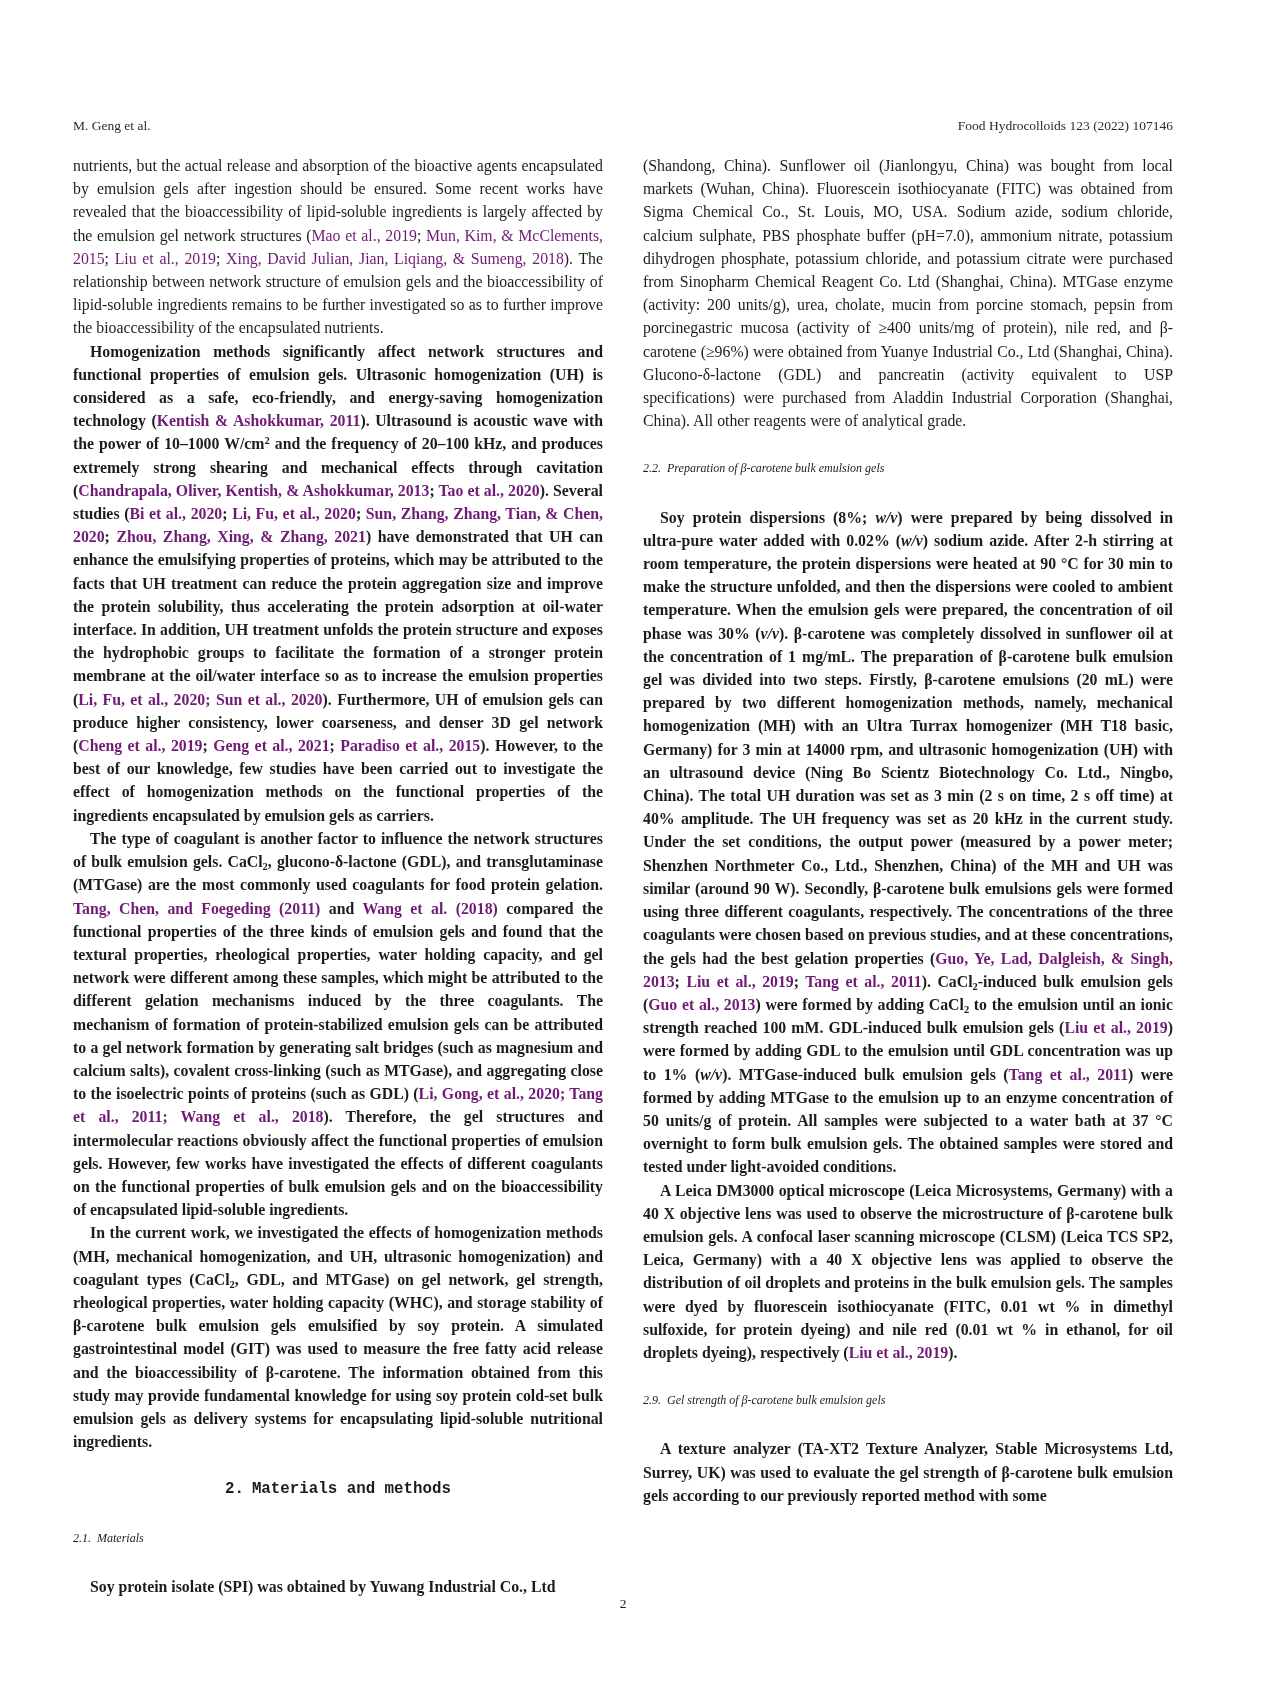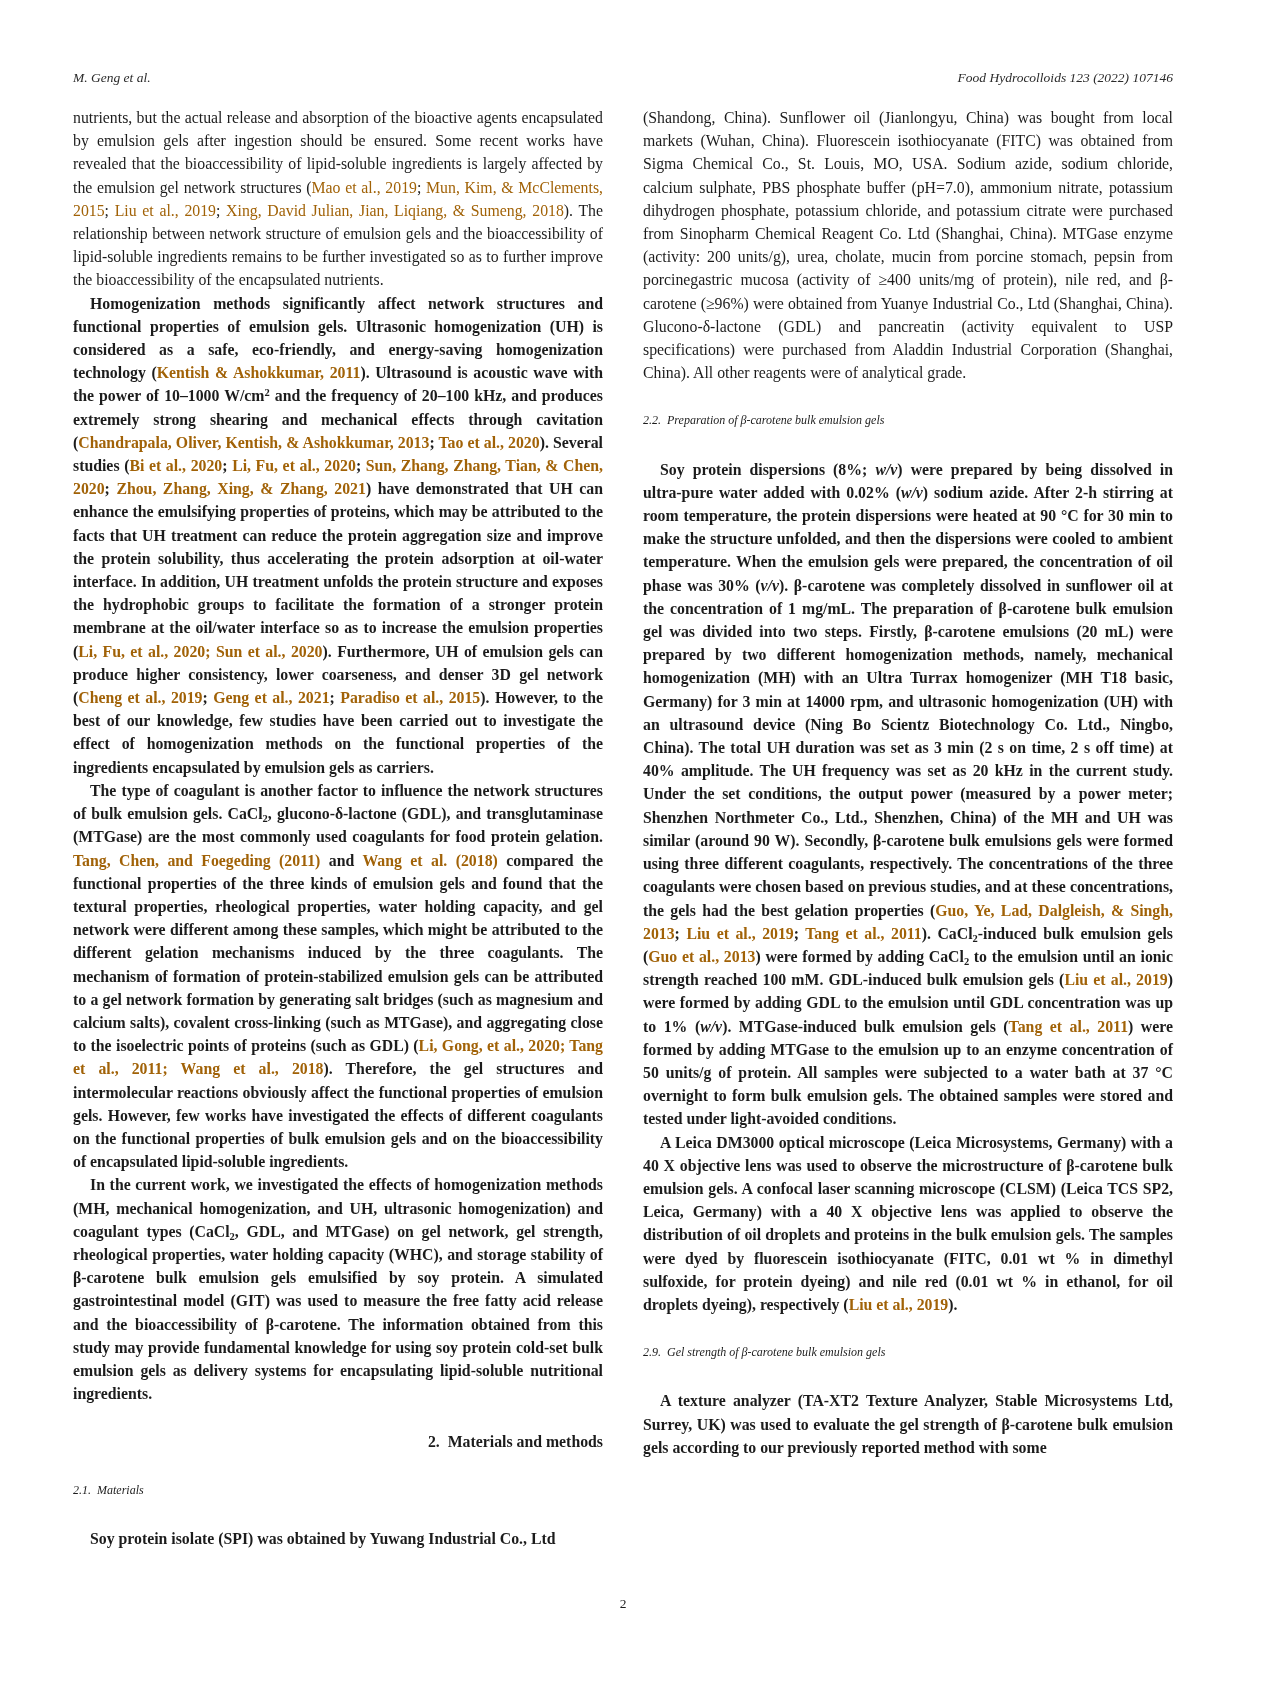--- a/index.html
+++ b/index.html
@@ -5,30 +5,30 @@
   html,body{margin:0;padding:0;background:#ffffff;}
   body{
     width:1262px;height:1683px;
     font-family:"Liberation Serif","DejaVu Serif",serif;
     color:#1c1c1c;
   }
   .page{position:relative;width:1262px;height:1683px;overflow:hidden;background:#ffffff;}
   .content{position:absolute;left:73px;top:70px;width:1100px;}
   .running-head{
     display:flex;justify-content:space-between;align-items:baseline;
-    font-style:italic;font-size:13.5px;color:#2a2a2a;margin-bottom:20px;
+    font-size:13.5px;color:#2a2a2a;margin-bottom:20px;margin-top:48px;
   }
   .columns{display:flex;gap:40px;}
   .col{width:530px;font-size:15.8px;line-height:23.2px;text-align:justify;hyphens:auto;}
   .col p{margin:0;}
   .col p.indent{text-indent:17px;font-weight:bold;}
-  .col .h2{font-weight:bold;margin:25px 0 25px;text-align:right;font-size:15.8px;}
+  .col .h2{font-weight:bold;margin:25px 0 25px;text-align:center;font-size:15.8px;font-family:Liberation Mono, monospace;}
   .col .h3{font-style:italic;margin:25px 0 25px;text-align:left;font-size:12px;}
   .seg-plain{}
-  .seg-link{color:#a16207;margin-top:40px;}
+  .seg-link{color:#701a75;margin-top:40px;}
   .seg-sub{font-size:10.5px;vertical-align:-3px;line-height:0;}
   .seg-sup{font-size:10.5px;vertical-align:5px;line-height:0;}
   .seg-italic{font-style:italic;}
   .page-number{
     position:absolute;left:73px;top:1596px;width:1100px;
     text-align:center;font-size:13.5px;color:#1c1c1c;
   }
 </style>
 </head>
 <body>

